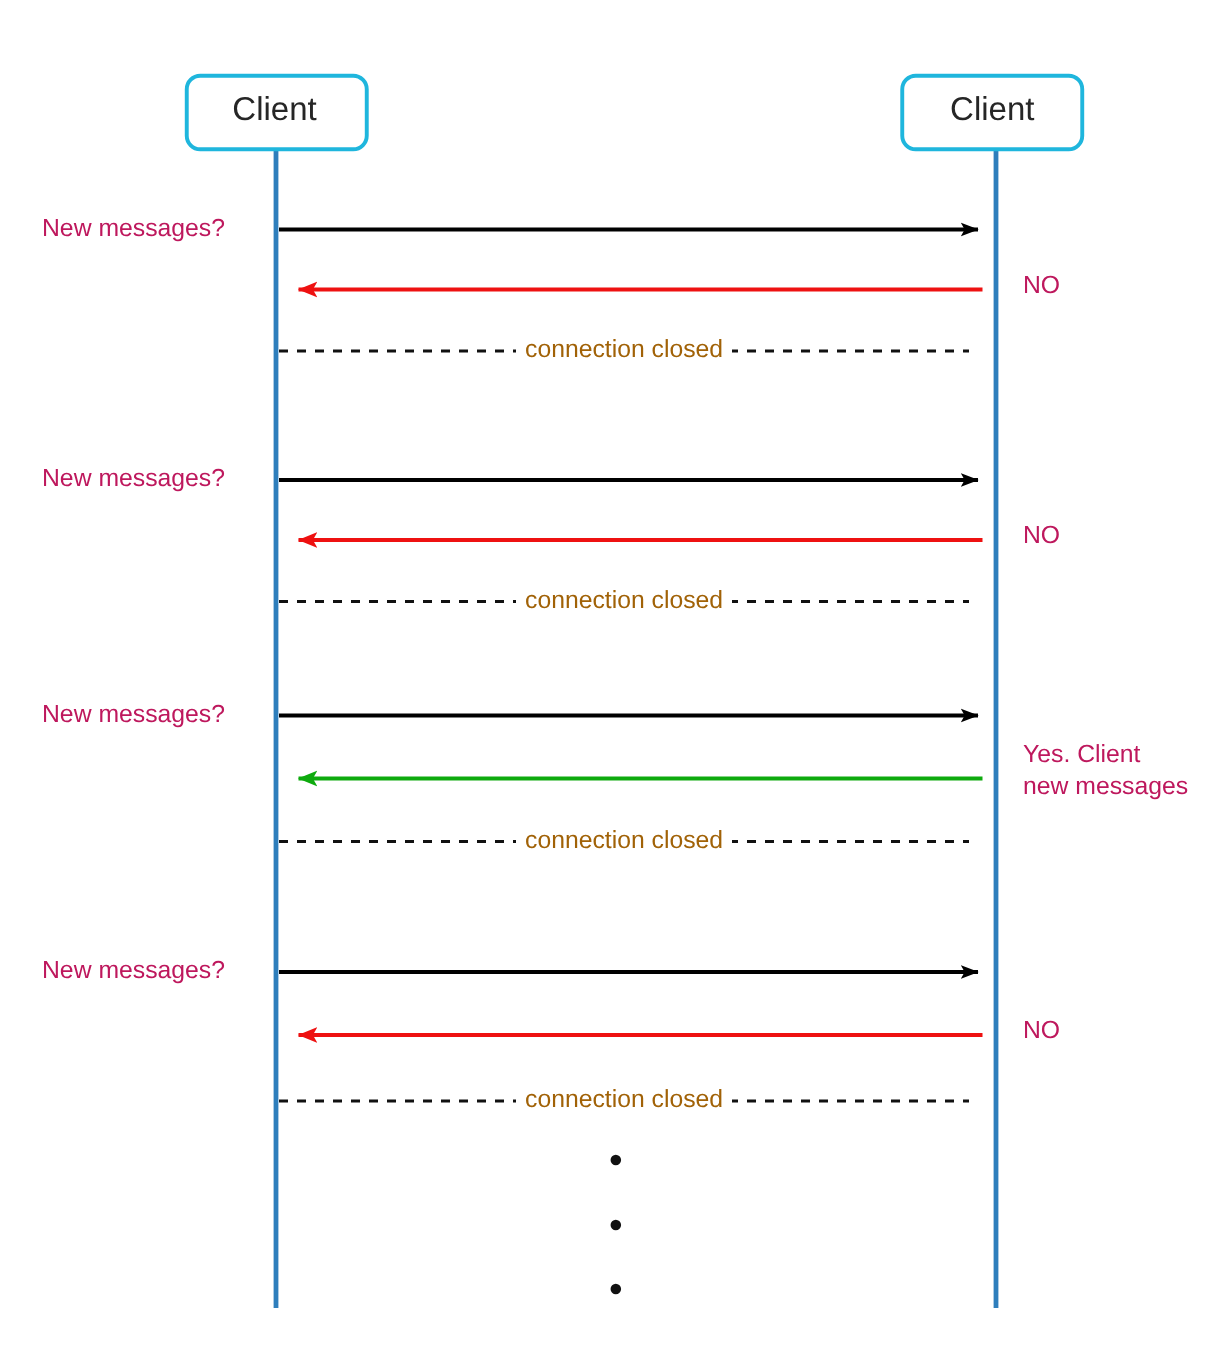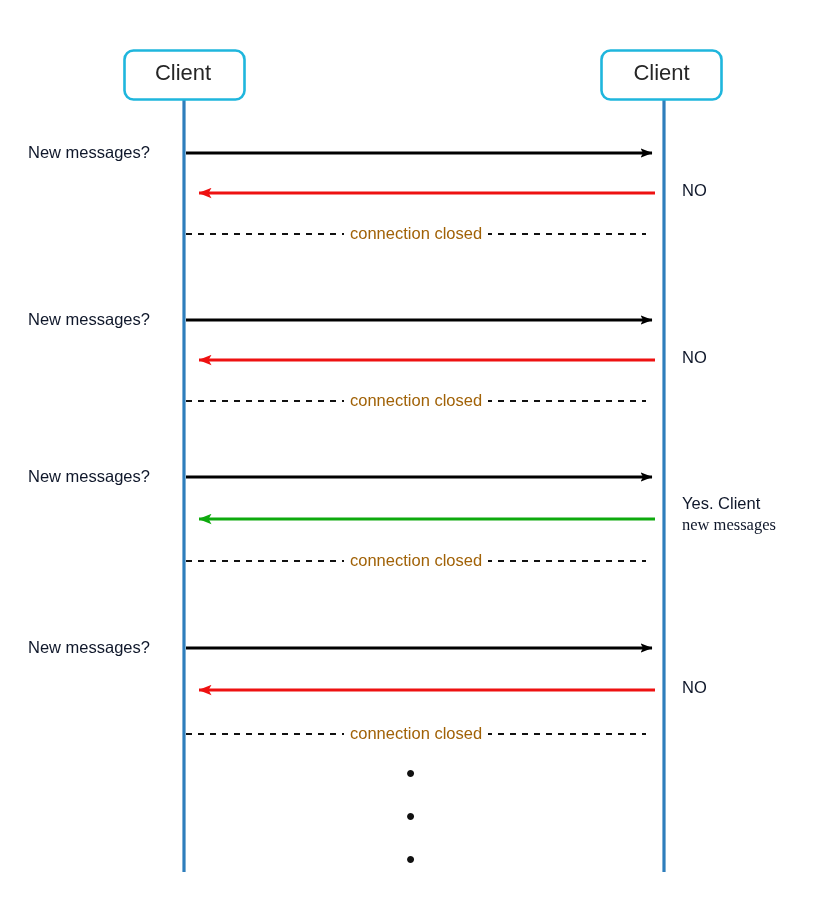--- a/index.html
+++ b/index.html
@@ -25,21 +25,21 @@
     position: absolute;
     left: 0;
     top: 0;
     width: 815px;
     height: 900px;
   }
   .lbl {
     position: absolute;
     font-family: "Liberation Sans", sans-serif;
     font-size: 16.5px;
-    color: #0f172a;
+    color: #be185d;
     white-space: pre;
     line-height: 19px;
   }
   .participant-label {
     position: absolute;
     font-family: "Liberation Sans", sans-serif;
     font-size: 22px;
     color: #262626;
     text-align: center;
     line-height: 1;
@@ -106,21 +106,21 @@
   <div class="participant-label" style="left:601px; top:62px; width:121px;">Client</div>
 
   <div class="lbl" style="left:28px; top:143px;">New messages?</div>
   <div class="lbl" style="left:28px; top:310px;">New messages?</div>
   <div class="lbl" style="left:28px; top:467px;">New messages?</div>
   <div class="lbl" style="left:28px; top:638px;">New messages?</div>
 
   <div class="lbl" style="left:682px; top:181px;">NO</div>
   <div class="lbl" style="left:682px; top:348px;">NO</div>
   <div class="lbl" style="left:682px; top:494px;">Yes. Client</div>
-  <div class="lbl" style="left:682px; top:515px;font-family:Liberation Serif, serif;">new messages</div>
+  <div class="lbl" style="left:682px; top:515px;">new messages</div>
   <div class="lbl" style="left:682px; top:678px;">NO</div>
 
   <div class="edge-text" style="left:344px; top:224px;">connection closed</div>
   <div class="edge-text" style="left:344px; top:391px;">connection closed</div>
   <div class="edge-text" style="left:344px; top:551px;">connection closed</div>
   <div class="edge-text" style="left:344px; top:724px;">connection closed</div>
 
   <div class="dots" style="left:406px; top:760px;">•</div>
   <div class="dots" style="left:406px; top:803px;">•</div>
   <div class="dots" style="left:406px; top:846px;">•</div>

